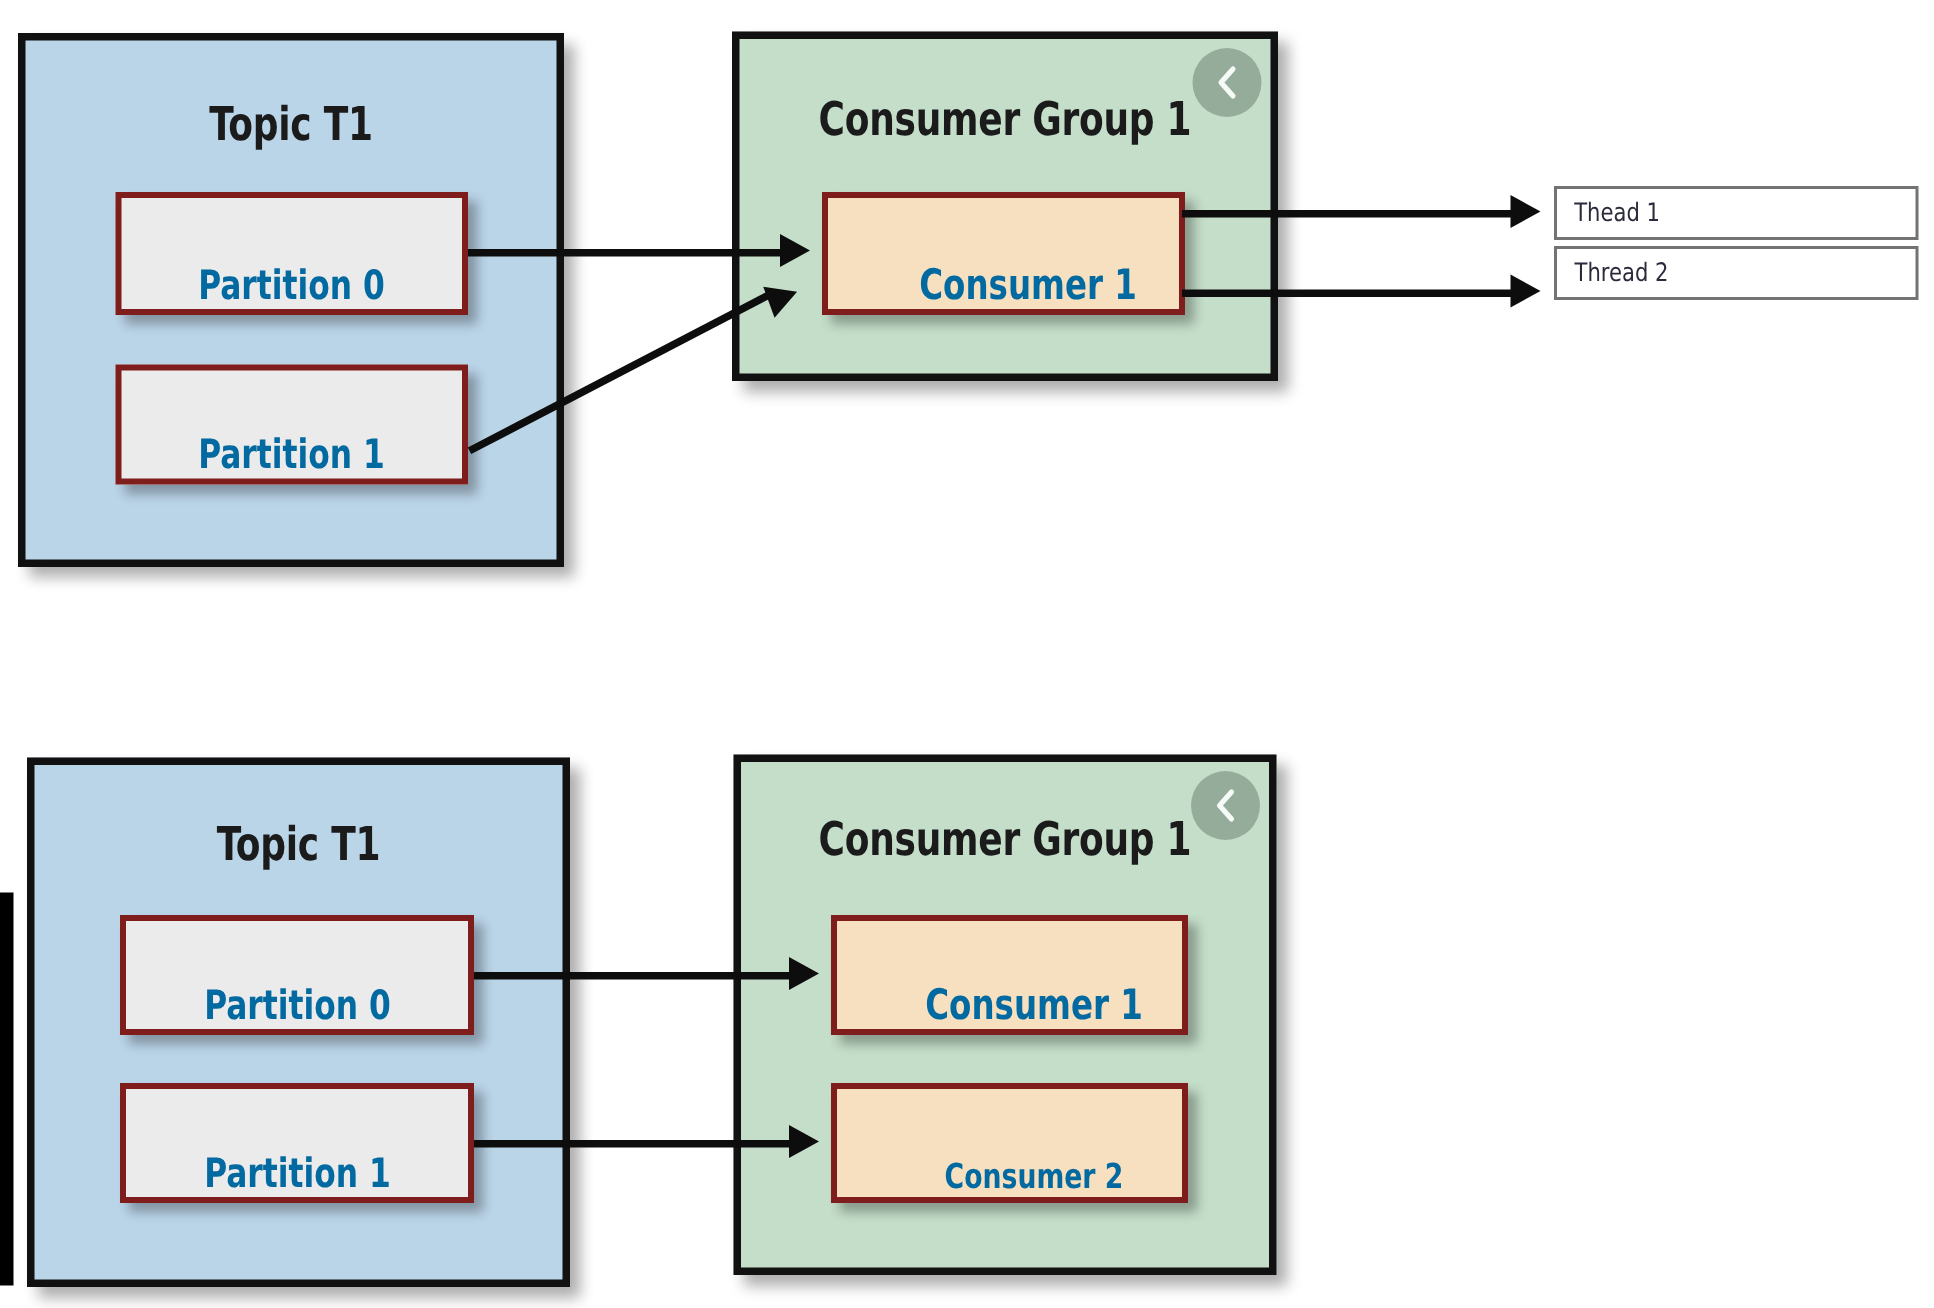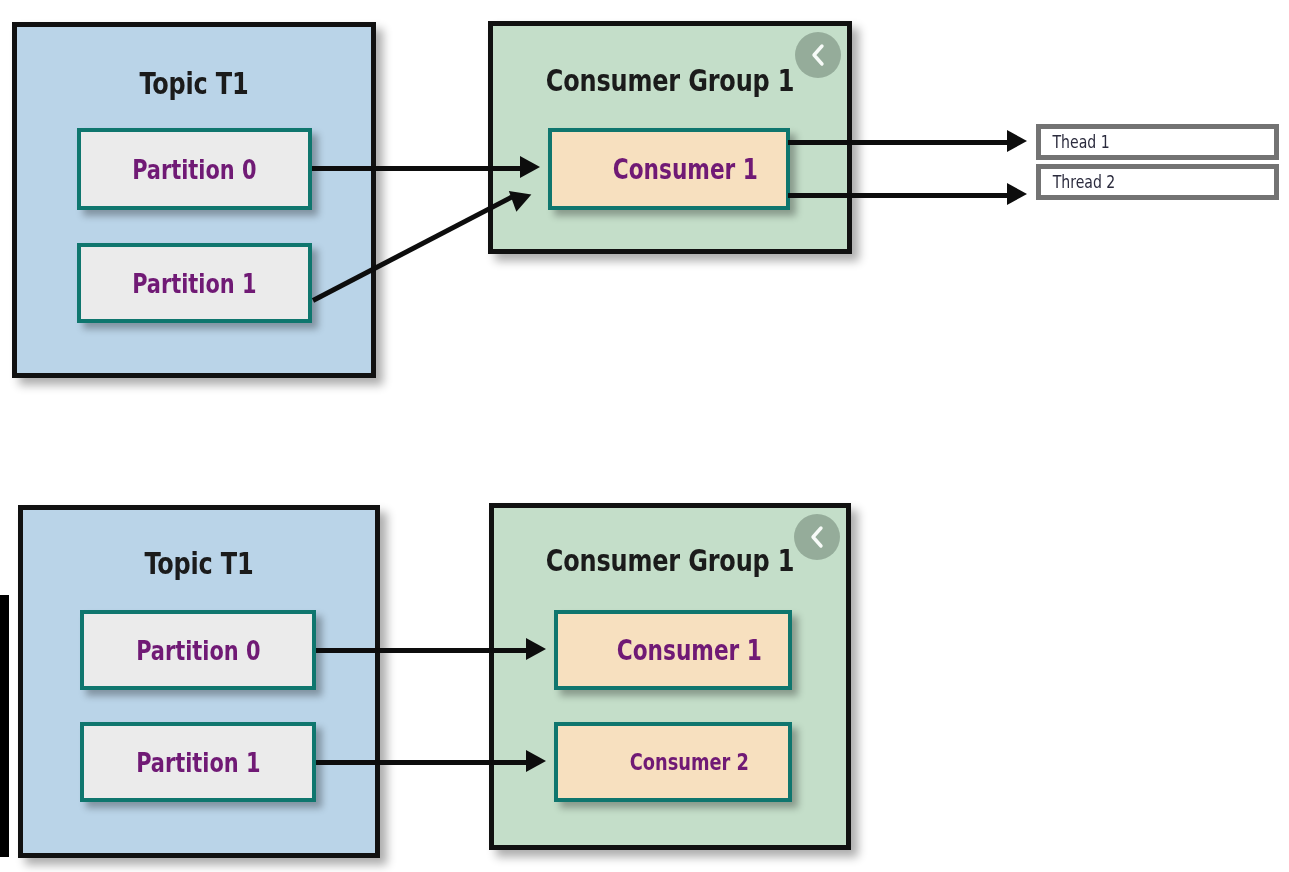--- a/index.html
+++ b/index.html
@@ -29,36 +29,36 @@
     text-align:center;
     font-family:"DejaVu Sans Condensed","Liberation Sans",sans-serif;
     font-weight:700;
     color:#1b1b1b;
     letter-spacing:-0.2px;
     white-space:nowrap;
     transform:scaleX(0.86);
   }
 
   .inner-box{
-    border:4px solid #0f766e;
+    border:4px solid #7f1d1d;
     box-shadow:6px 6px 7px rgba(0,0,0,0.30);
-    display:flex;align-items:center;justify-content:center;
+    display:flex;align-items:flex-end;justify-content:center;
     font-family:"DejaVu Sans Condensed","Liberation Sans",sans-serif;
     font-weight:700;
-    color:#701a75;
+    color:#0369a1;
     white-space:nowrap;
   }
   .inner-box span{display:block;transform:scaleX(0.86);}
   .inner-box.gray{background:#ebebeb;}
   .inner-box.tan{background:#f7e0bf;padding-left:32px;}
 
   
   .thread-box{
     background:#ffffff;
-    border:5px solid #737373;
+    border:2px solid #737373;
     display:flex;align-items:center;
     padding-left:9px;
     font-family:"DejaVu Sans Condensed","Liberation Sans",sans-serif;
     font-size:17px;
     color:#2b2b3d;
     white-space:nowrap;
   }
   .thread-box span{display:block;transform:scaleX(0.92);}
 
   

